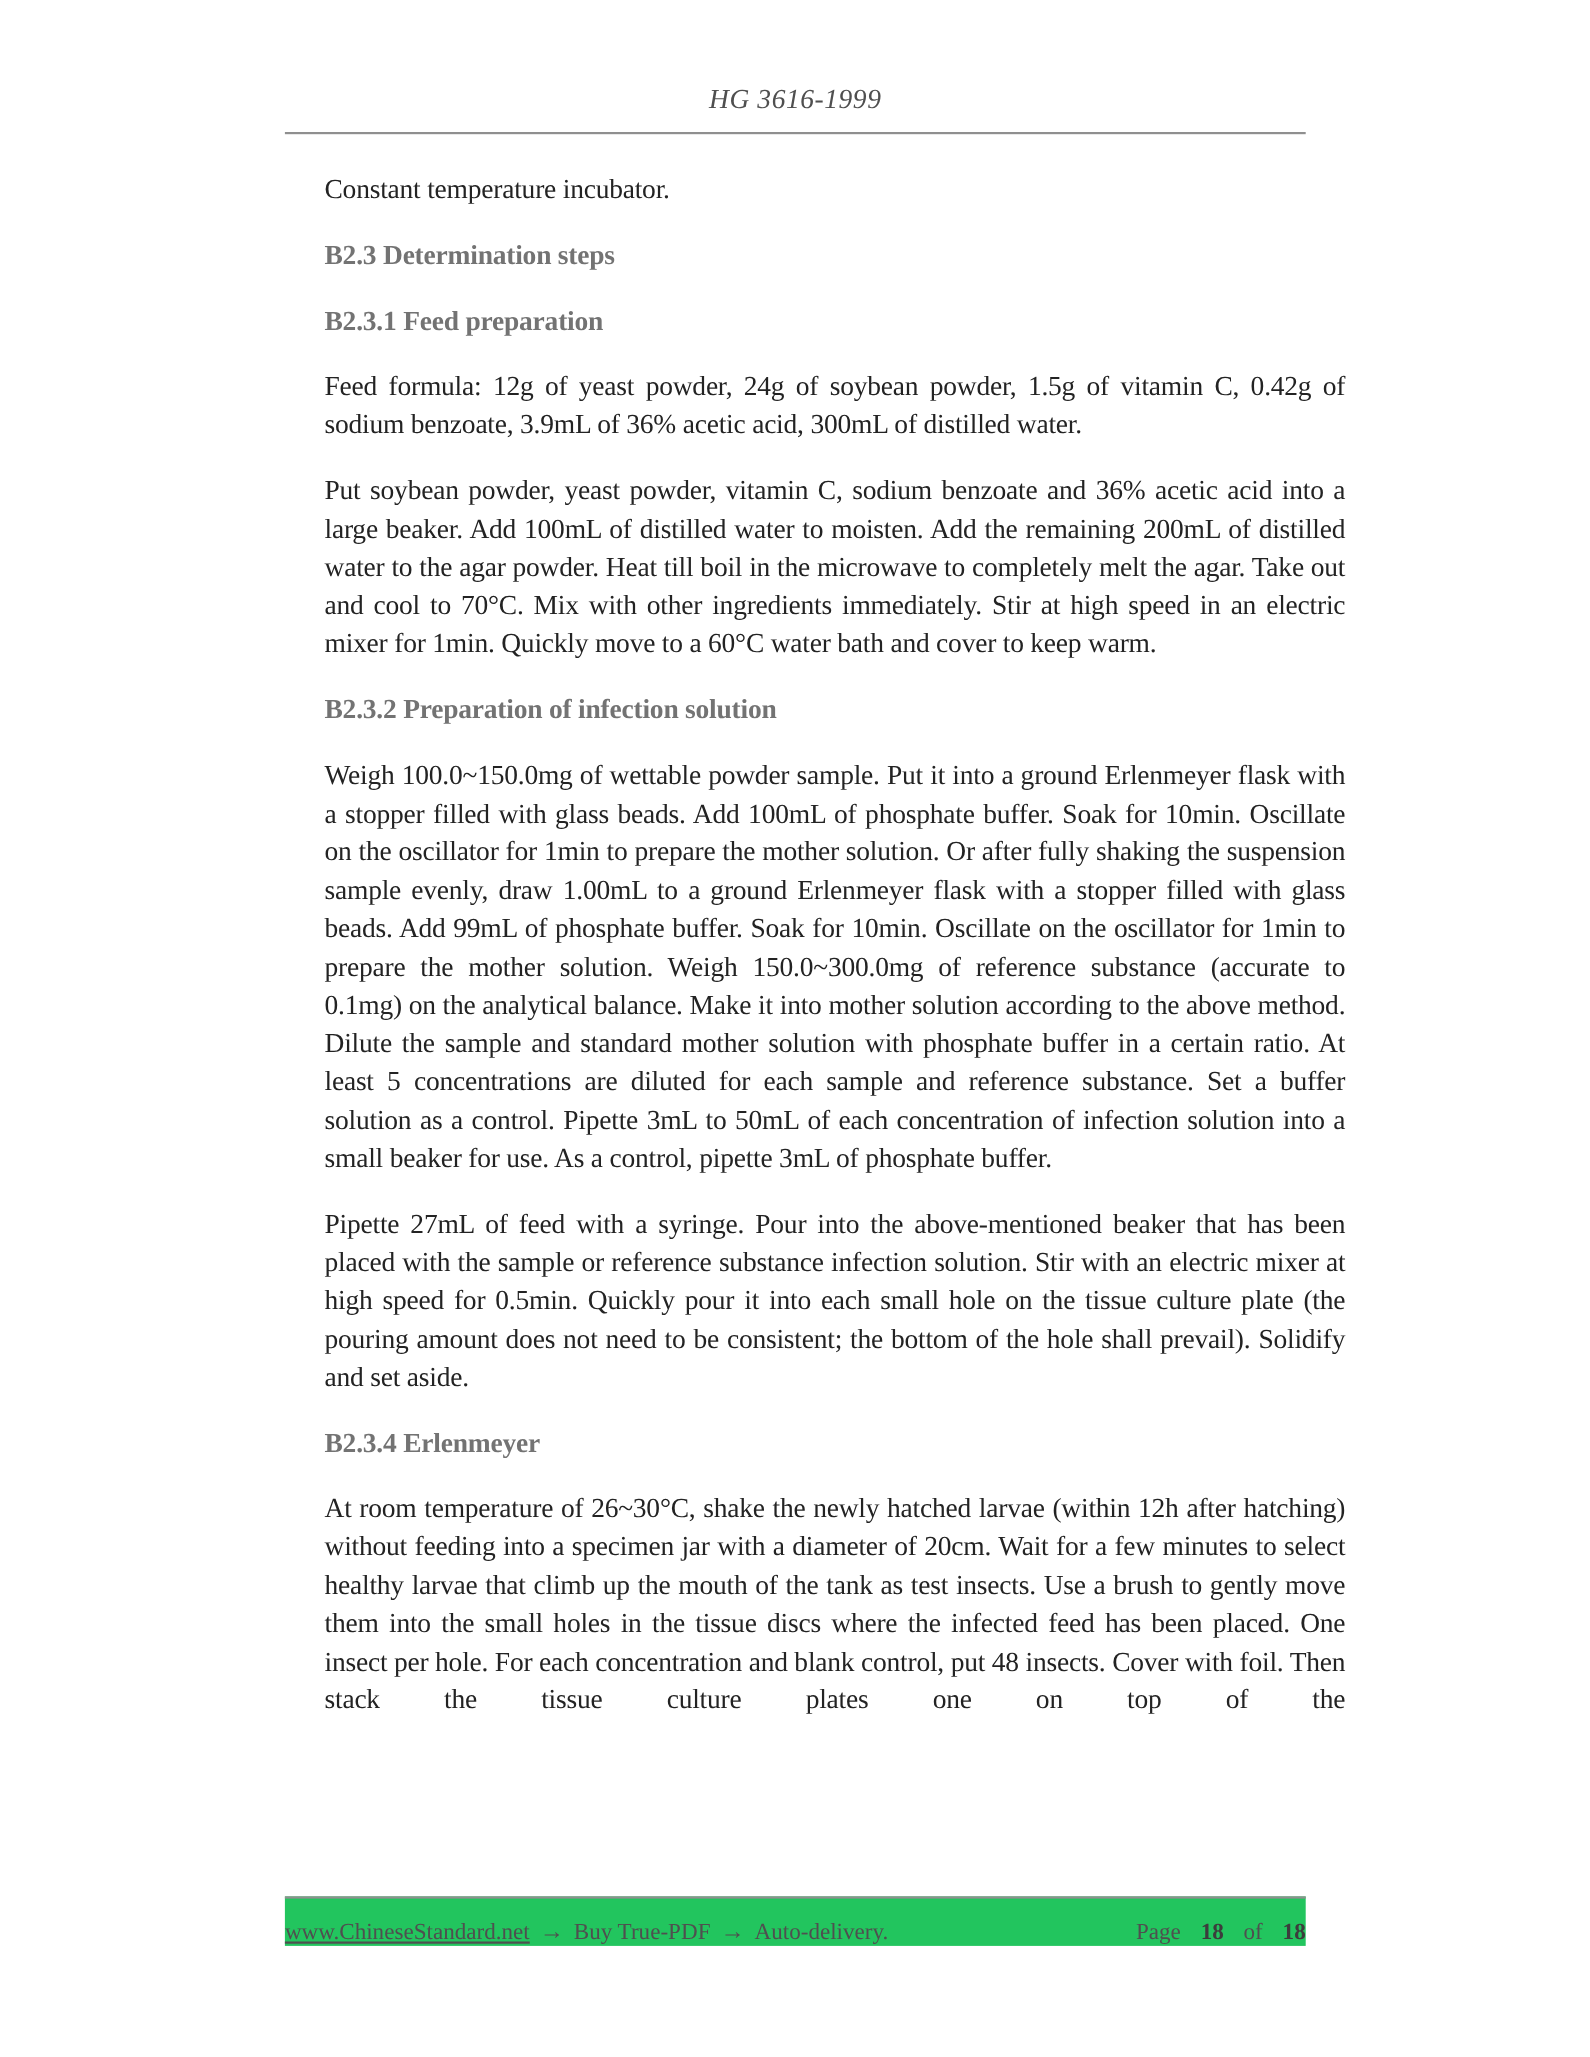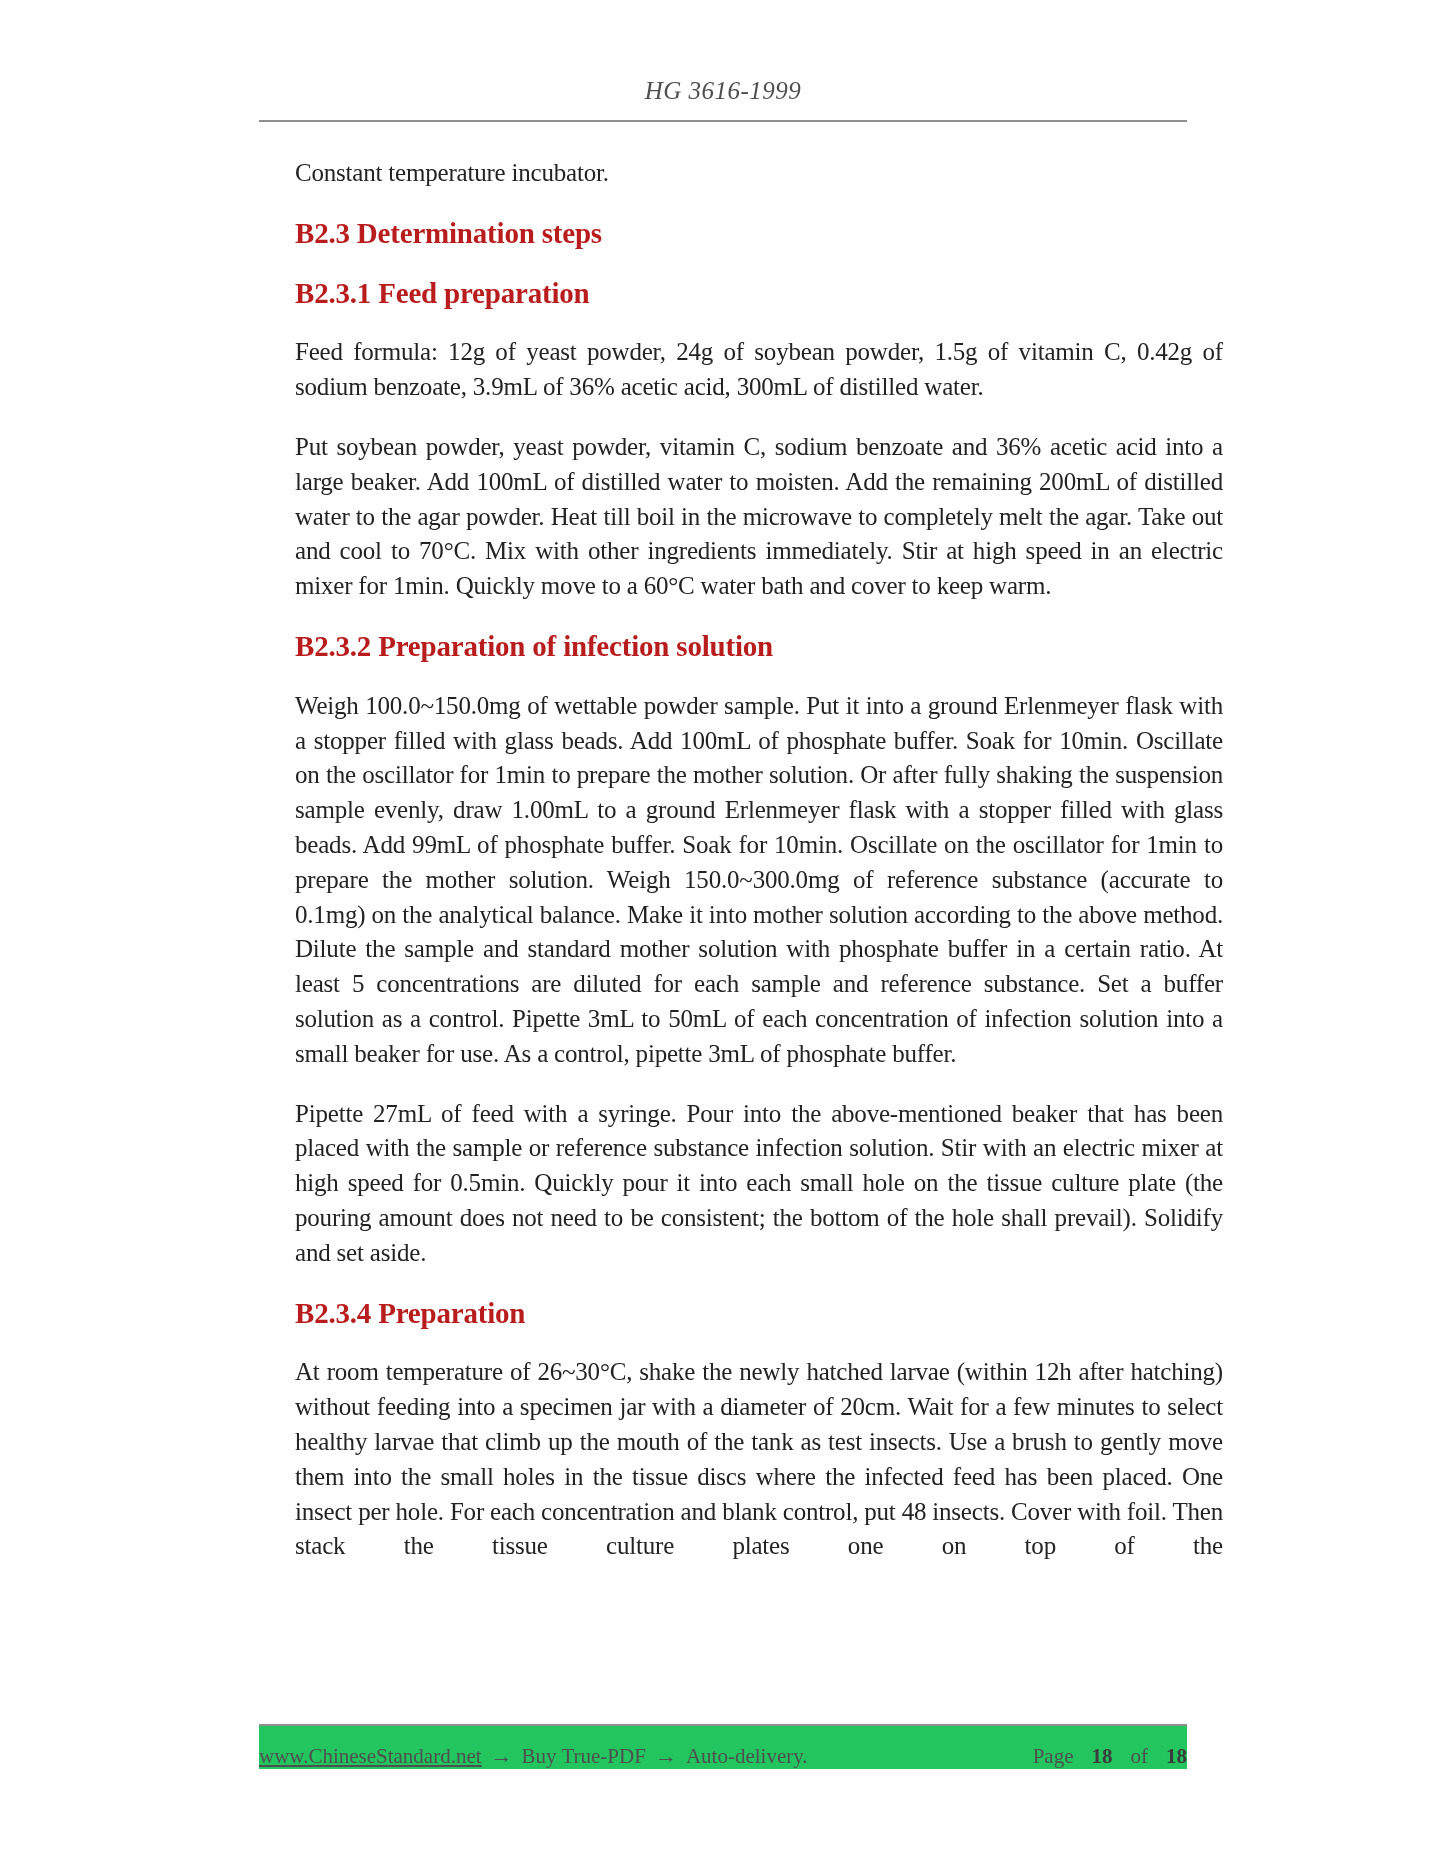--- a/index.html
+++ b/index.html
@@ -12,21 +12,21 @@
     text-align:center; font-size:25px; line-height:30px; color:#4f4f4f; letter-spacing:0.5px;font-style:italic;
   }
   .head-rule { margin-top:14px; border-top:2px solid #8f8f8f; height:0; }
   .content {
     position:absolute; top:156px; left:259px; width:928px;
     font-size:25px; line-height:34.8px; letter-spacing:-0.2px;
     text-align:justify; color:#232323;margin-left:36px;
   }
   .content p { margin:25px 0; }
   .content p:first-child { margin-top:0; }
-  .content h3 { font-size:29px; line-height:34.8px; margin:25px 0; font-weight:bold; color:#b91c1c; text-align:left; }
+  .content h3 { font-size:25px; line-height:34.8px; margin:25px 0; font-weight:bold; color:#737373; text-align:left; }
   .content p.continued { text-align-last:justify; }
   .footer {
     position:absolute; top:1724px; left:259px; width:928px; background:#22c55e;
     font-size:21px; color:#4f4f4f; padding-top:0;
   }
   .footer-rule { border-top:2px solid #8f8f8f; height:0; }
   .footer-row { margin-top:17px; display:flex; justify-content:space-between; align-items:baseline; }
   .footer-left { display:flex; gap:9px; align-items:baseline; }
   .footer-link { text-decoration:underline; color:#4f4f4f; }
   .arrow { font-size:22px; }
@@ -50,21 +50,21 @@
 
     <h3>B2.3.1 Feed preparation</h3>
     <p>Feed formula: 12g of yeast powder, 24g of soybean powder, 1.5g of vitamin C, 0.42g of sodium benzoate, 3.9mL of 36% acetic acid, 300mL of distilled water.</p>
     <p>Put soybean powder, yeast powder, vitamin C, sodium benzoate and 36% acetic acid into a large beaker. Add 100mL of distilled water to moisten. Add the remaining 200mL of distilled water to the agar powder. Heat till boil in the microwave to completely melt the agar. Take out and cool to 70°C. Mix with other ingredients immediately. Stir at high speed in an electric mixer for 1min. Quickly move to a 60°C water bath and cover to keep warm.</p>
 
     <h3>B2.3.2 Preparation of infection solution</h3>
     <p>Weigh 100.0~150.0mg of wettable powder sample. Put it into a ground Erlenmeyer flask with a stopper filled with glass beads. Add 100mL of phosphate buffer. Soak for 10min. Oscillate on the oscillator for 1min to prepare the mother solution. Or after fully shaking the suspension sample evenly, draw 1.00mL to a ground Erlenmeyer flask with a stopper filled with glass beads. Add 99mL of phosphate buffer. Soak for 10min. Oscillate on the oscillator for 1min to prepare the mother solution. Weigh 150.0~300.0mg of reference substance (accurate to 0.1mg) on the analytical balance. Make it into mother solution according to the above method. Dilute the sample and standard mother solution with phosphate buffer in a certain ratio. At least 5 concentrations are diluted for each sample and reference substance. Set a buffer solution as a control. Pipette 3mL to 50mL of each concentration of infection solution into a small beaker for use. As a control, pipette 3mL of phosphate buffer.</p>
 
     <p>Pipette 27mL of feed with a syringe. Pour into the above-mentioned beaker that has been placed with the sample or reference substance infection solution. Stir with an electric mixer at high speed for 0.5min. Quickly pour it into each small hole on the tissue culture plate (the pouring amount does not need to be consistent; the bottom of the hole shall prevail). Solidify and set aside.</p>
 
-    <h3>B2.3.4 Preparation</h3>
+    <h3>B2.3.4 Erlenmeyer</h3>
     <p class="continued">At room temperature of 26~30°C, shake the newly hatched larvae (within 12h after hatching) without feeding into a specimen jar with a diameter of 20cm. Wait for a few minutes to select healthy larvae that climb up the mouth of the tank as test insects. Use a brush to gently move them into the small holes in the tissue discs where the infected feed has been placed. One insect per hole. For each concentration and blank control, put 48 insects. Cover with foil. Then stack the tissue culture plates one on top of the</p>
   </div>
 
   <div class="footer">
     <div class="footer-rule"></div>
     <div class="footer-row">
       <span class="footer-left">
         <span class="footer-link">www.ChineseStandard.net</span>
         <span class="arrow">→</span>
         <span>Buy True-PDF</span>

